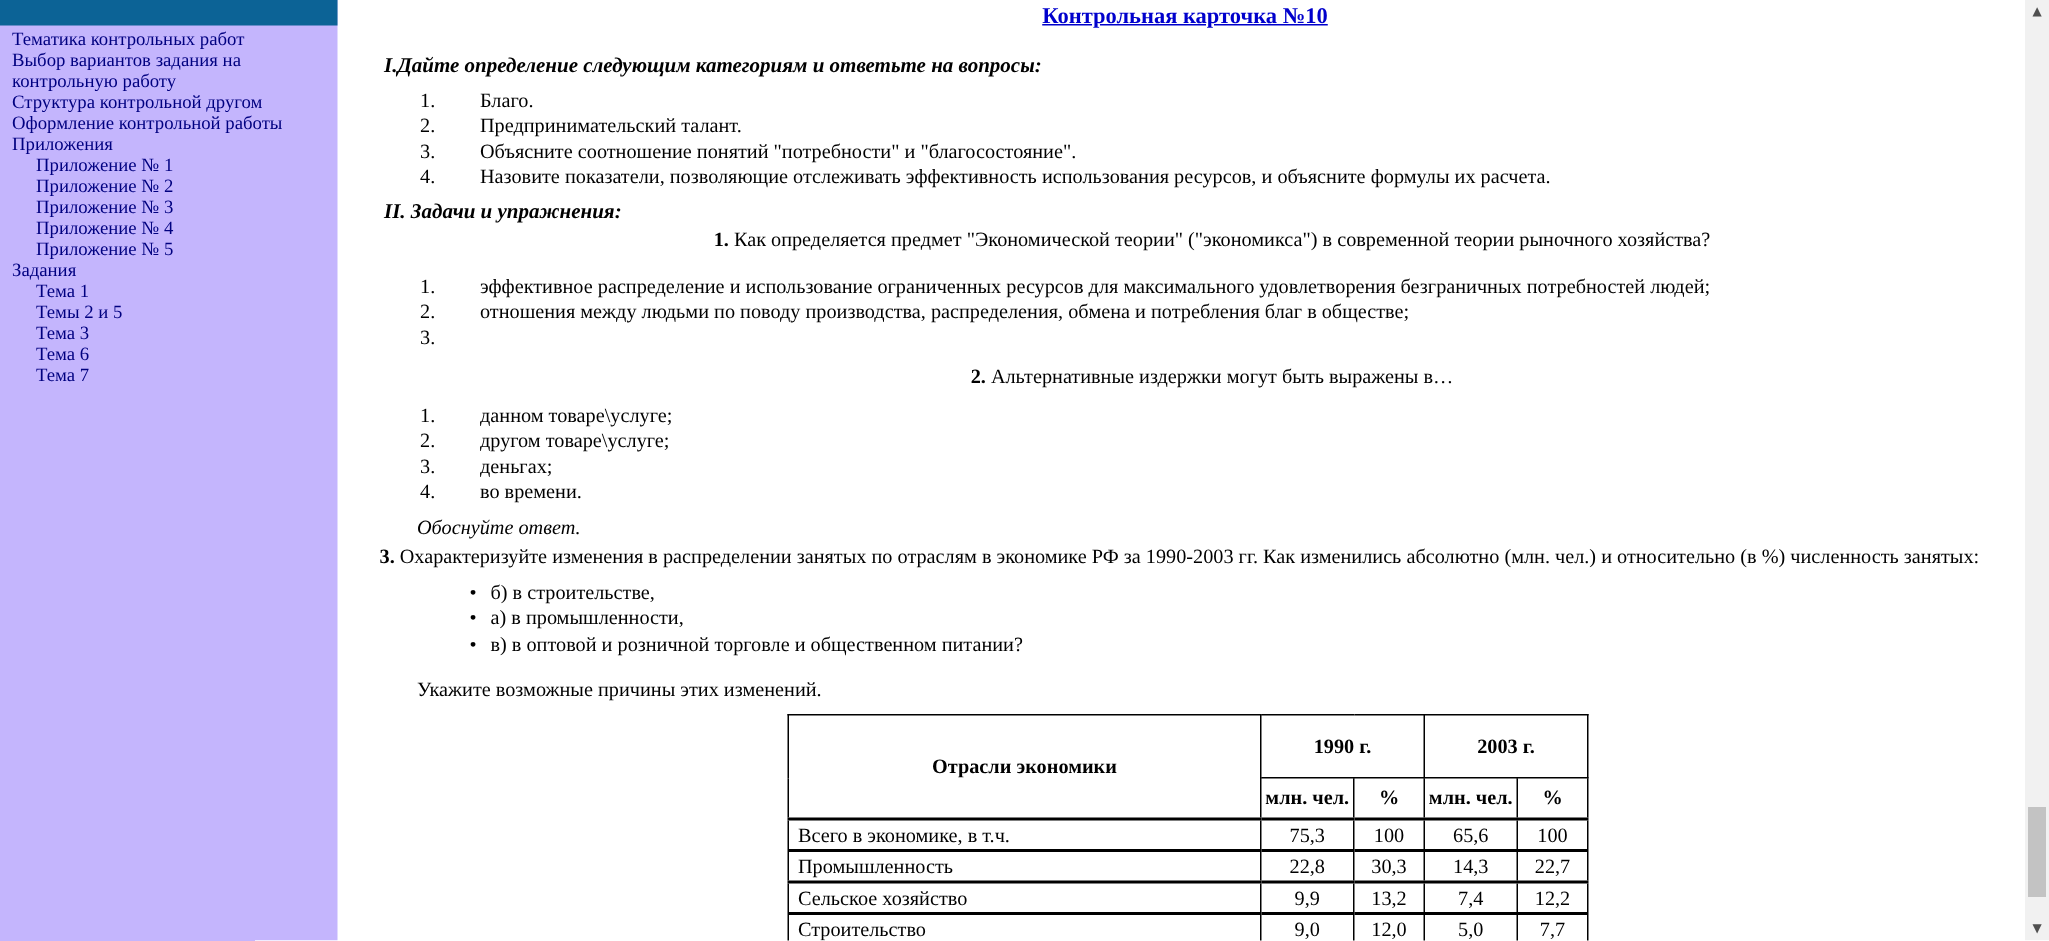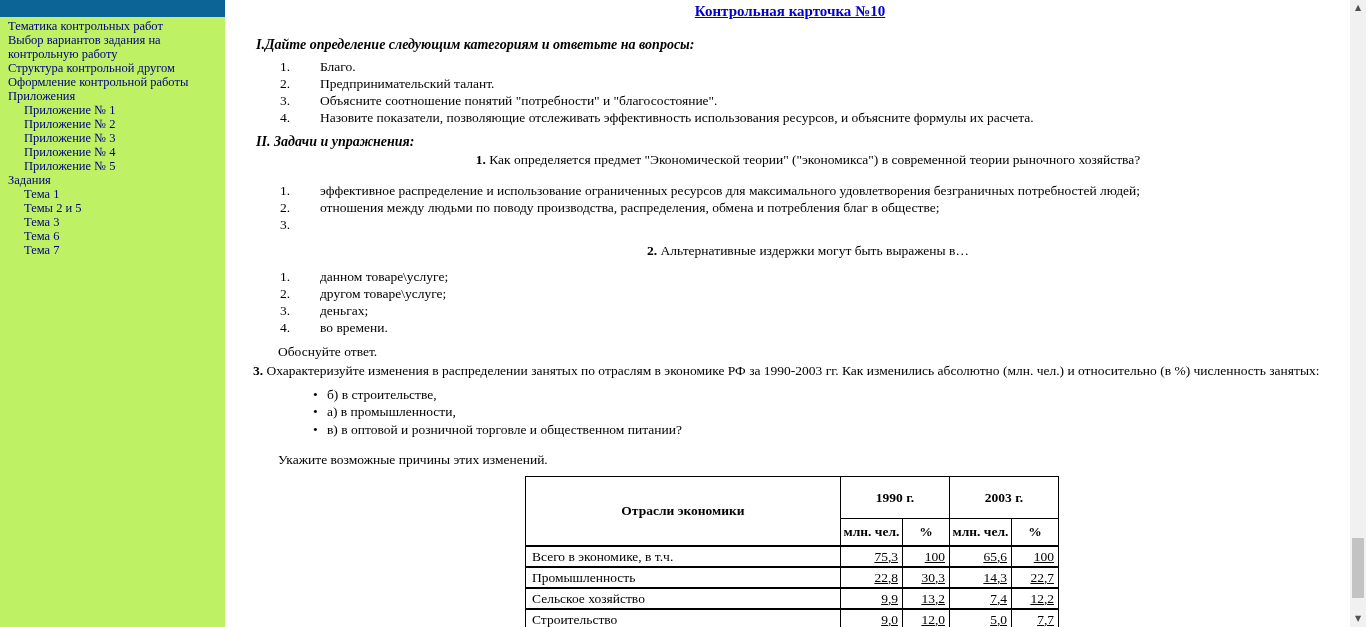--- a/index.html
+++ b/index.html
@@ -1,21 +1,21 @@
 <!DOCTYPE html>
 <html><head>
 <meta charset="utf-8">
 <style>
   * { box-sizing: border-box; }
   html,body { margin:0; padding:0; }
   body { font-family:"Liberation Serif", serif; background:#ffffff; }
   .page { position:relative; width:1366px; height:627px; overflow:hidden; background:#ffffff; }
 
   
-  .sidebar { position:absolute; left:0; top:0; width:225px; height:627px; background:#bef264; }
+  .sidebar { position:absolute; left:0; top:0; width:225px; height:627px; background:#c4b5fd; }
   .topbar { height:17px; background:#0c6396; }
   .nav { padding:2px 4px 0 8px; }
   .nav-item { font-size:12.5px; line-height:14px; color:#000080; cursor:pointer; margin-bottom:0px; }
   .nav-item.sub { padding-left:16px; }
 
   
   .main { position:absolute; left:233px; top:0; width:1114px; height:627px; color:#000; font-size:13.5px; }
   .title-line { text-align:center; margin-top:3px; }
   .title-link { color:#0000cc; font-weight:bold; text-decoration:underline; font-size:15px; cursor:pointer; }
 
@@ -26,38 +26,38 @@
   .olist-row { display:flex; margin-left:47px; line-height:17px; }
   .olist-num { width:40px; flex-shrink:0; }
 
   .q-par { margin:0 0 0 36px; line-height:17px;text-align:center; }
   .q-par .qnum { font-weight:bold; }
   .q1 { margin-top:1px; }
   .q2 { margin-top:9px; }
   .q3 { margin:2px 0 0 0; text-indent:20px; text-align:justify; line-height:17.5px; }
 
   .note { margin-left:45px; line-height:17px; }
-  .note1 { margin-top:7px; }
+  .note1 { margin-top:7px;font-style:italic; }
   .note2 { margin-top:13px; }
 
   .bullets { margin:6px 0 0 80px; }
   .bullet-row { line-height:17.5px; }
   .bullet-dot { display:inline-block; width:14px; }
 
   .tbl-wrap { margin:8px 0 0 292px; }
   table { border-collapse:collapse; font-size:13.5px; color:#000; }
   th, td { border:1px solid #000; padding:0 4px; }
   th { font-weight:bold; text-align:center; vertical-align:middle; }
   .th-branch { width:315px; }
   .th-year { height:17px; line-height:17px; padding:12px; }
   .th-sub { width:62px; height:27px; line-height:18px; padding:1px 2px; }
   .th-sub.pct { width:47px; }
   tbody td { height:20px; line-height:19px; border-top-width:2px; }
   td.lbl { text-align:left; padding-left:6px; }
-  td.num { text-align:right;text-decoration:underline; }
+  td.num { text-align:center; }
 
   
   .scrollbar { position:absolute; right:0; top:0; width:16px; height:627px; background:#f1f1f1; }
   .sb-arrow { position:absolute; left:0; width:16px; height:16px; text-align:center; font-size:8px; color:#505050; line-height:16px; font-family:"DejaVu Sans", sans-serif; cursor:pointer; }
   .sb-up { top:0; }
   .sb-down { bottom:0; }
   .sb-thumb { position:absolute; left:2px; top:538px; width:12px; height:60px; background:#c3c3c3; cursor:pointer; }
 </style>
 </head>
 <body>

